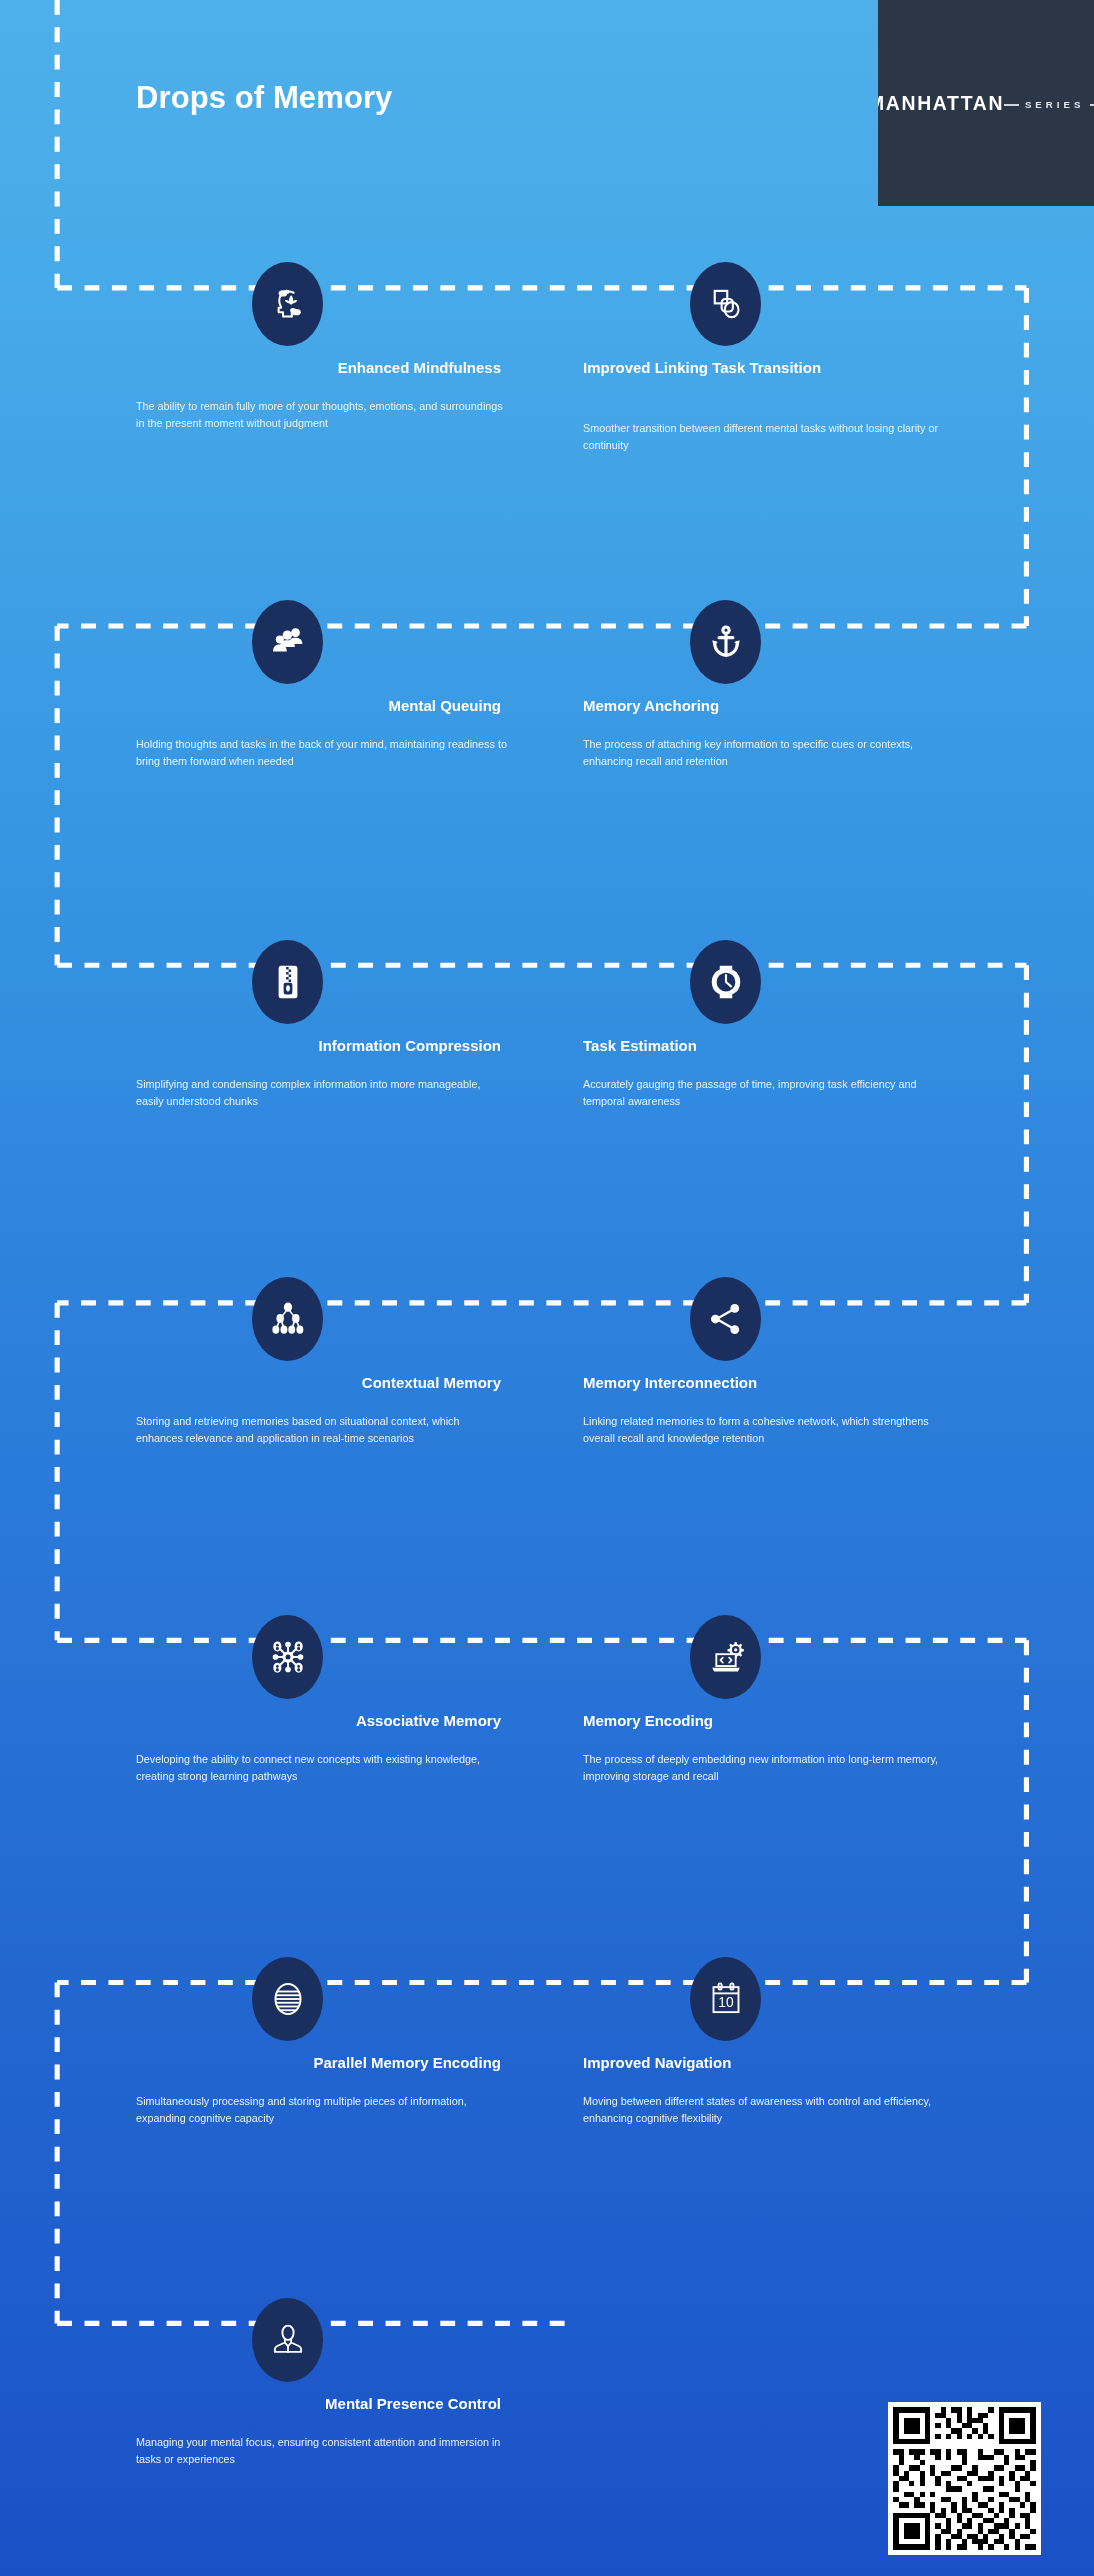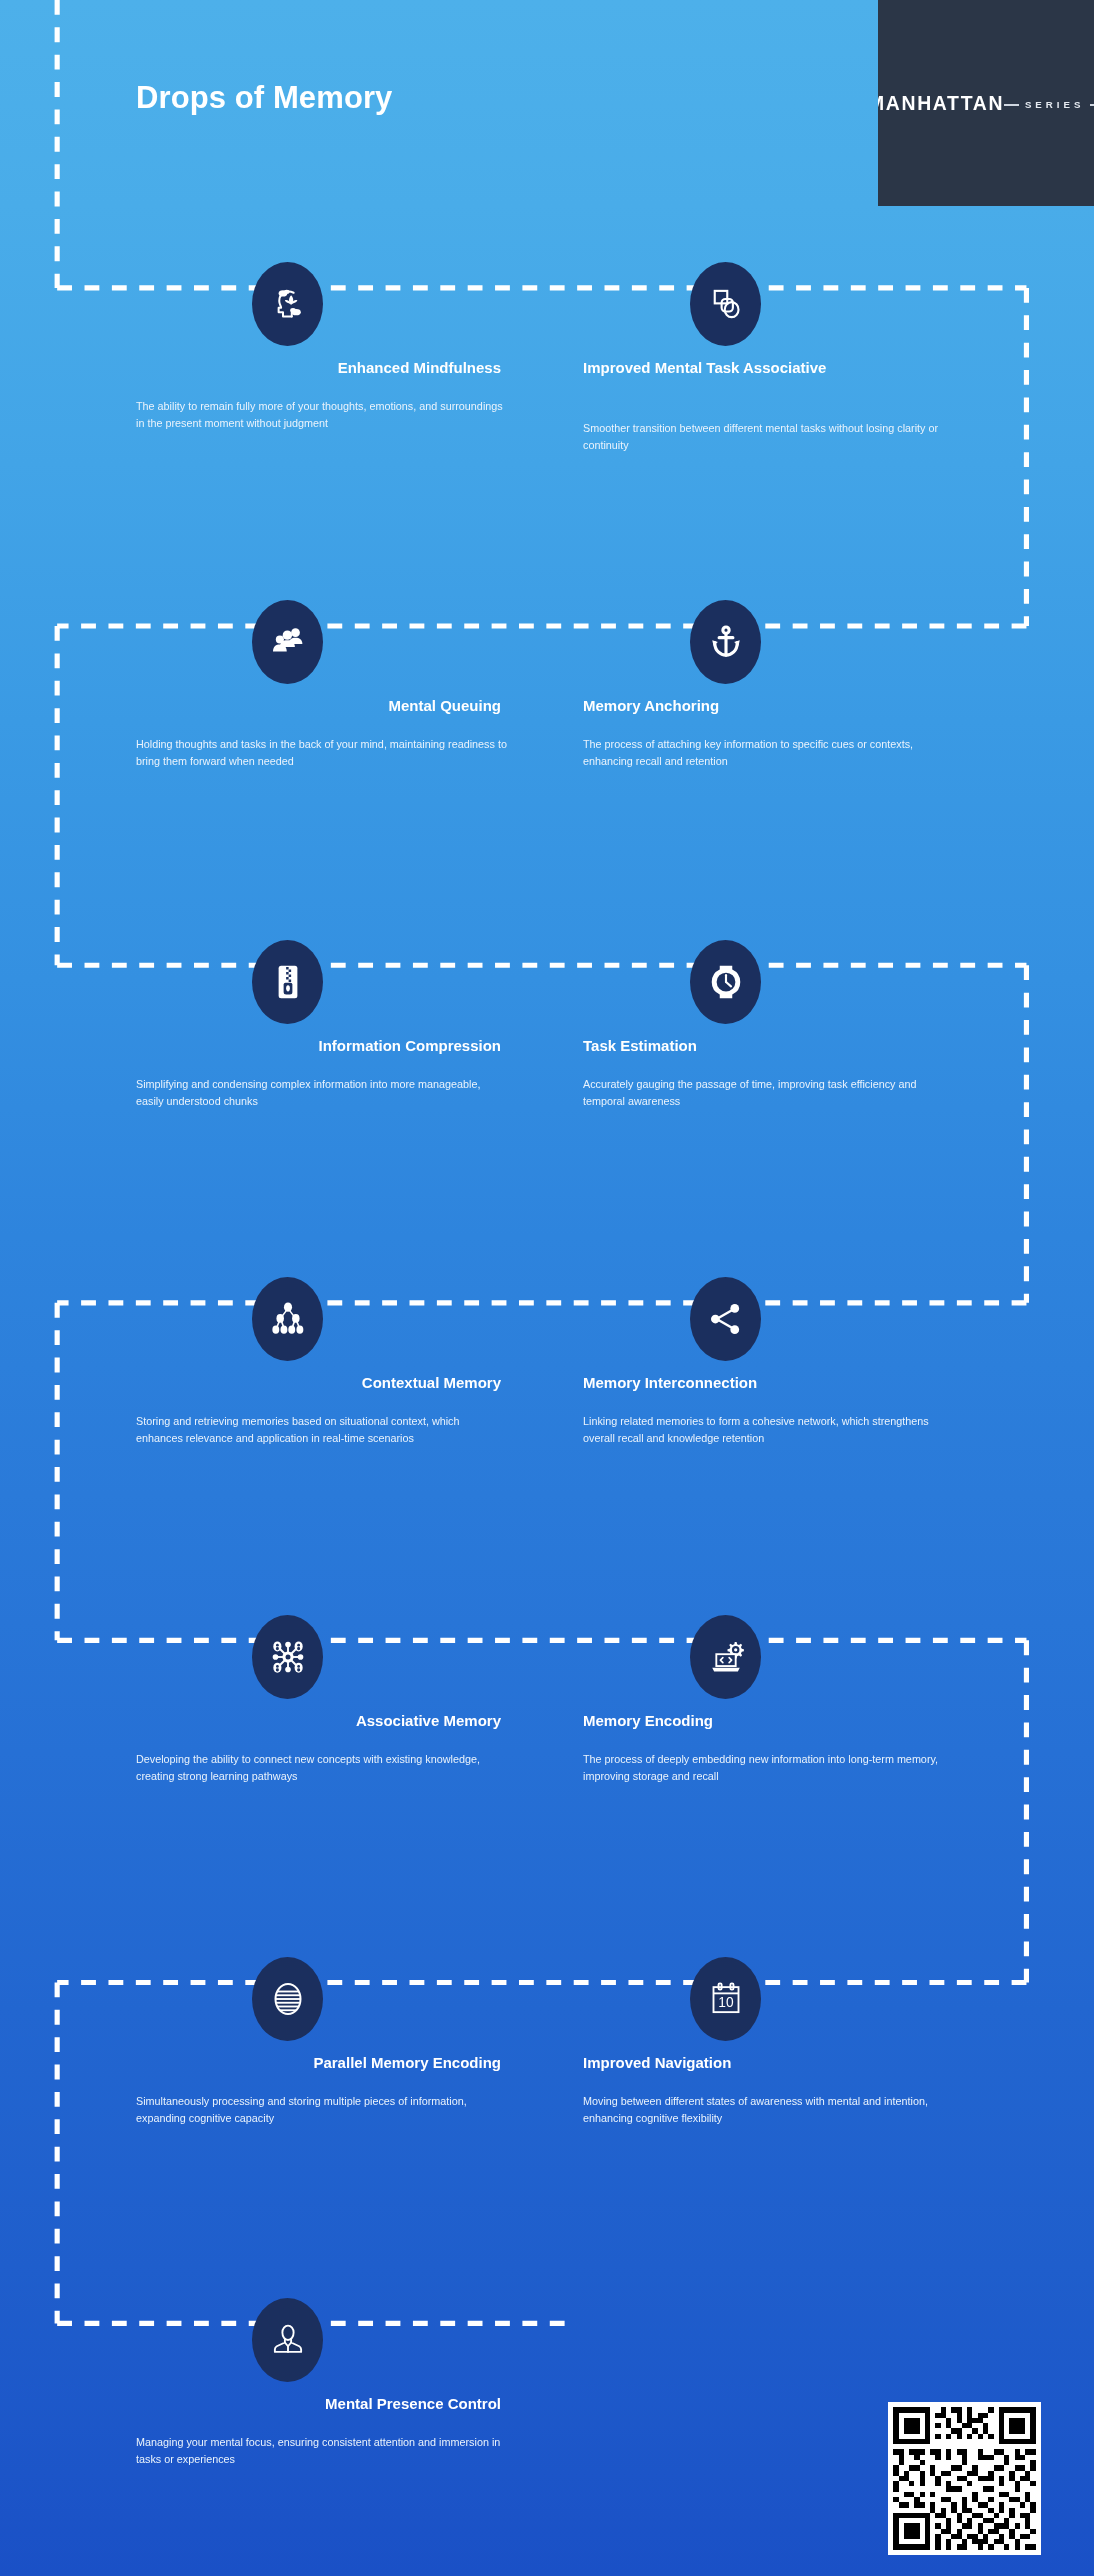--- a/index.html
+++ b/index.html
@@ -283,21 +283,21 @@
   <div class="item col-right" style="top:246px">
     <div class="icon-badge">
       <svg viewBox="0 0 64 64" xmlns="http://www.w3.org/2000/svg">
         <g fill="none" stroke="#ffffff" stroke-width="3.4">
           <rect x="14" y="11" width="20" height="20"></rect>
           <rect x="25" y="24" width="18" height="20" rx="6"></rect>
           <ellipse cx="41" cy="41" rx="11" ry="12"></ellipse>
         </g>
       </svg>
     </div>
-    <div class="item-title two-line">Improved Mental Task Associative</div>
+    <div class="item-title two-line">Improved Linking Task Transition</div>
     <div class="item-desc">Smoother transition  between different mental tasks without losing clarity or continuity</div>
   </div>
 
   <div class="item col-left" style="top:584px">
     <div class="icon-badge">
       <svg viewBox="0 0 64 64" xmlns="http://www.w3.org/2000/svg">
         <g fill="#ffffff">
           <circle cx="44" cy="17" r="7"></circle>
           <path d="M33,35 C33,28 38,25 44,25 C50,25 55,28 55,35 Z"></path>
           <circle cx="31" cy="21" r="7.5"></circle>
@@ -495,21 +495,21 @@
         <g fill="none" stroke="#ffffff" stroke-width="3">
           <rect x="12" y="13" width="40" height="40"></rect>
           <line x1="12" y1="23" x2="52" y2="23"></line>
           <rect x="20" y="7" width="5" height="10" rx="2.2"></rect>
           <rect x="39" y="7" width="5" height="10" rx="2.2"></rect>
         </g>
         <text x="32" y="45" font-family="'Liberation Sans', sans-serif" font-size="22" font-weight="400" fill="#ffffff" text-anchor="middle">10</text>
       </svg>
     </div>
     <div class="item-title">Improved Navigation</div>
-    <div class="item-desc">Moving between different states of awareness with mental and intention, enhancing cognitive flexibility</div>
+    <div class="item-desc">Moving between different states of awareness with control and efficiency, enhancing cognitive flexibility</div>
   </div>
 
   <div class="item col-left" style="top:2282px">
     <div class="icon-badge">
       <svg viewBox="0 0 64 64" xmlns="http://www.w3.org/2000/svg">
         <g fill="none" stroke="#ffffff" stroke-width="3" stroke-linejoin="round" stroke-linecap="round">
           <path d="M23,20 a9,11 0 0 1 18,0 c0,7 -4,12 -9,12 c-5,0 -9,-5 -9,-12 z"></path>
           <path d="M27,31 l0,5 l-13,6 a6,6 0 0 0 -3,5 l0,4 l42,0 l0,-4 a6,6 0 0 0 -3,-5 l-13,-6 l0,-5"></path>
           <path d="M27,36 l5,6 l5,-6"></path>
           <path d="M32,42 l0,9"></path>

